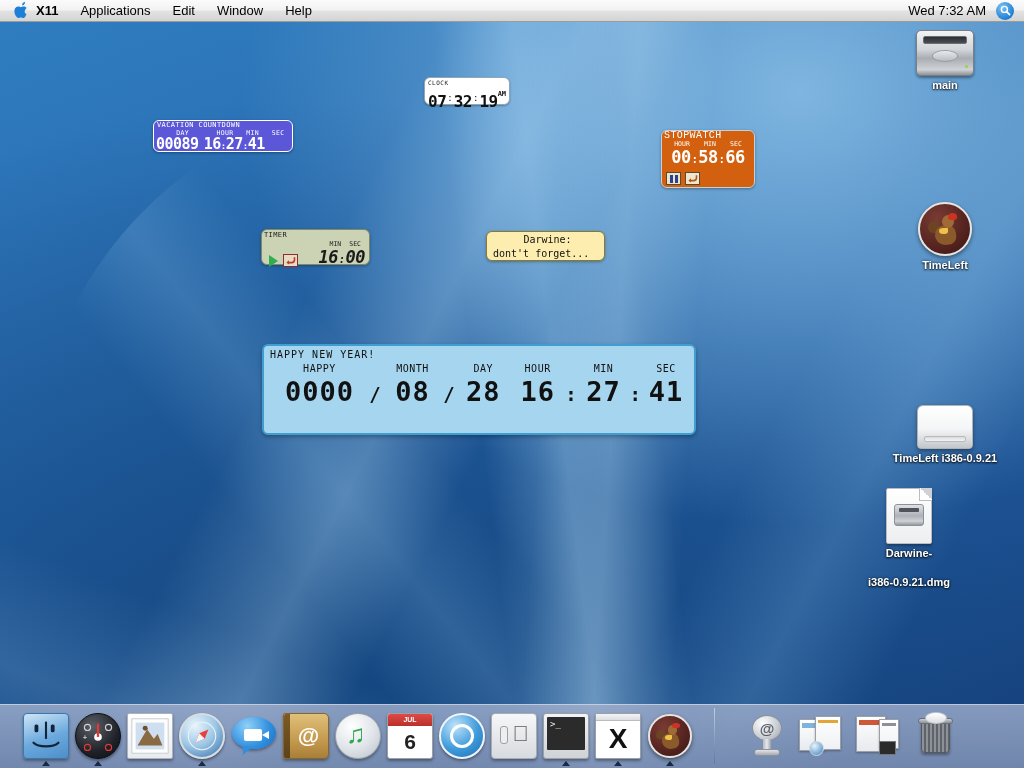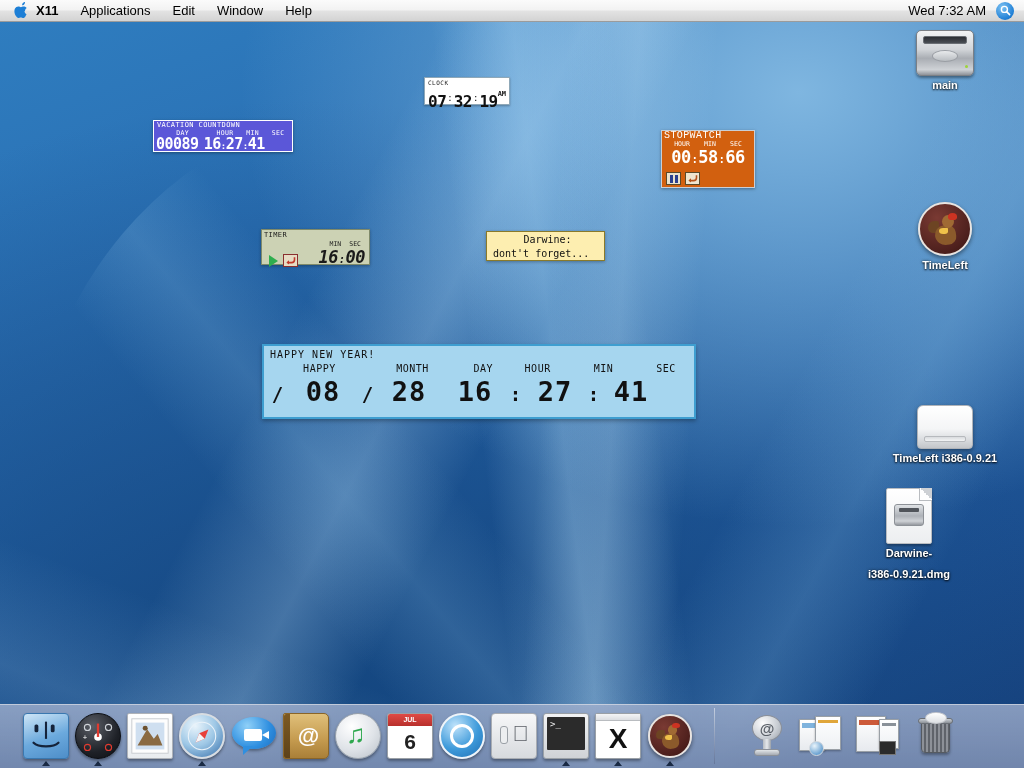--- a/index.html
+++ b/index.html
@@ -170,21 +170,21 @@
   .ico-tl .bird-beak{
     position:absolute; left:38%; top:47%; width:18%; height:13%;
     background:#f0c24a; border-radius:50% 10% 40% 50%;
   }
   .ico-tl .bird-tail{
     position:absolute; left:16%; top:34%; width:22%; height:24%;
     background:#6d4423; border-radius:60% 20% 40% 50%;
   }
 
   
-  .widget{ position:absolute; z-index:20; }
+  .widget{ position:absolute; z-index:20;border-radius:6px; }
   .lcd{ font-family:"DejaVu Sans Mono", monospace; }
 
   
   #w-clock{
     left:424px; top:77px; width:86px; height:28px;
     background:#ffffff; border:1px solid #8fa8b8;
     box-shadow:0 1px 2px rgba(0,0,0,.3);
     padding:1px 2px 0 3px;
   }
   #w-clock .cap{ font-family:"DejaVu Sans Mono", monospace; font-size:6px; letter-spacing:.5px; color:#222; line-height:7px; }
@@ -259,21 +259,21 @@
   #w-sticker{
     left:486px; top:231px; width:119px; height:30px;
     background:#fdeeb0; border:1px solid #8a7a2a;
     box-shadow:0 1px 3px rgba(0,0,0,.3);
     color:#111; font-family:"DejaVu Sans Mono", monospace; font-size:10px; line-height:14px;
     padding:1px 2px 0 6px;
   }
 
   
   #w-hny{
-    left:262px; top:344px; width:434px; height:75px;
+    left:262px; top:344px; width:434px; height:91px;
     background:#a6d6ef; border:2px solid #3e9ed0;
     box-shadow:0 2px 4px rgba(0,0,0,.3);
     color:#111; padding:2px 4px 0 6px;
   }
   #w-hny .cap{ font-family:"DejaVu Sans Mono", monospace; font-size:10px; letter-spacing:1px; line-height:13px; }
   #w-hny .hdr{ display:flex; font-family:"DejaVu Sans Mono", monospace; font-size:10px; line-height:14px; letter-spacing:.5px; padding-top:1px; }
   #w-hny .hdr span{ text-align:center; }
   #w-hny .val{ display:flex; align-items:baseline; font-size:27px; font-weight:bold; line-height:32px; letter-spacing:1px; }
   #w-hny .val span{ text-align:center; }
   #w-hny .c{ font-size:19px; }
@@ -429,21 +429,21 @@
   <div class="lbl">TimeLeft i386-0.9.21</div>
 </div>
 
 <div class="desk-icon" style="left:834px; top:488px; width:150px;">
   <div class="ico-dmg">
     <div class="page"></div>
       <div class="fold"></div>
       <div class="mini"></div>
   </div>
   <div class="lbl">Darwine-</div>
-  <div class="lbl" style="margin-top:8px;">i386-0.9.21.dmg</div>
+  <div class="lbl" style="margin-top:16px;">i386-0.9.21.dmg</div>
 </div>
 
 <div class="widget lcd" id="w-clock">
   <div class="cap">CLOCK</div>
   <div class="row">
     <span class="dig">07</span>
     <span class="sep">:</span>
     <span class="dig">32</span>
     <span class="sep">:</span>
     <span class="dig">19</span>
@@ -537,20 +537,21 @@
     <span class="col-mon">MONTH</span>
     <span class="col-sl"></span>
     <span class="col-day">DAY</span>
     <span class="col-hour">HOUR</span>
     <span class="col-cl"></span>
     <span class="col-min">MIN</span>
     <span class="col-cl"></span>
     <span class="col-sec">SEC</span>
   </div>
   <div class="val">
+    <span class="col-year">0000</span>
     <span class="col-sl c">/</span>
     <span class="col-mon">08</span>
     <span class="col-sl c">/</span>
     <span class="col-day">28</span>
     <span class="col-hour">16</span>
     <span class="col-cl c">:</span>
     <span class="col-min">27</span>
     <span class="col-cl c">:</span>
     <span class="col-sec">41</span>
   </div>

